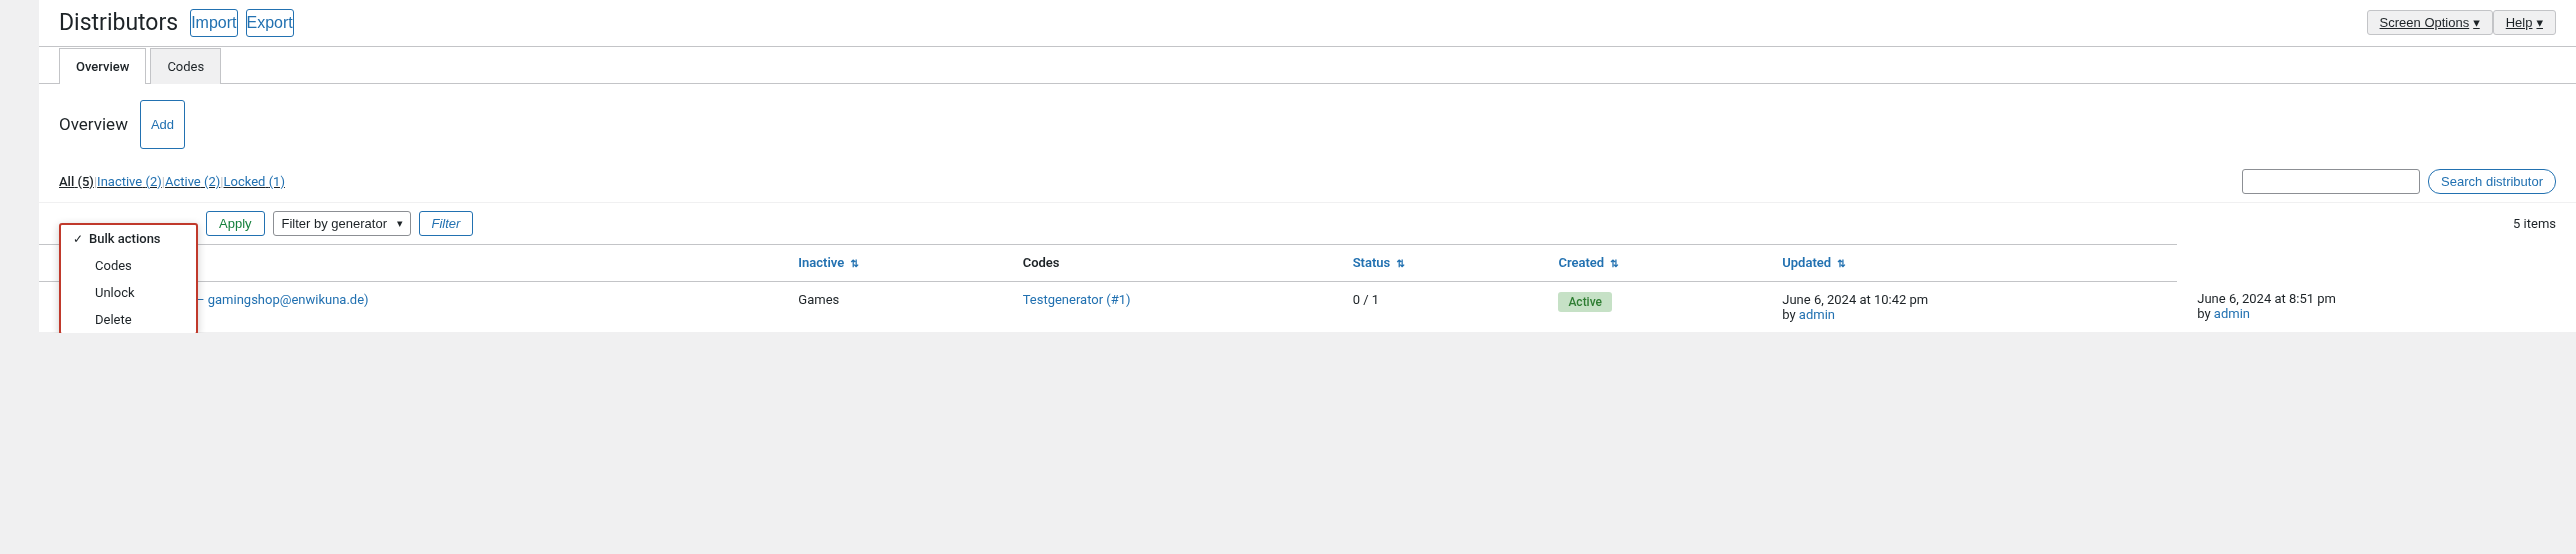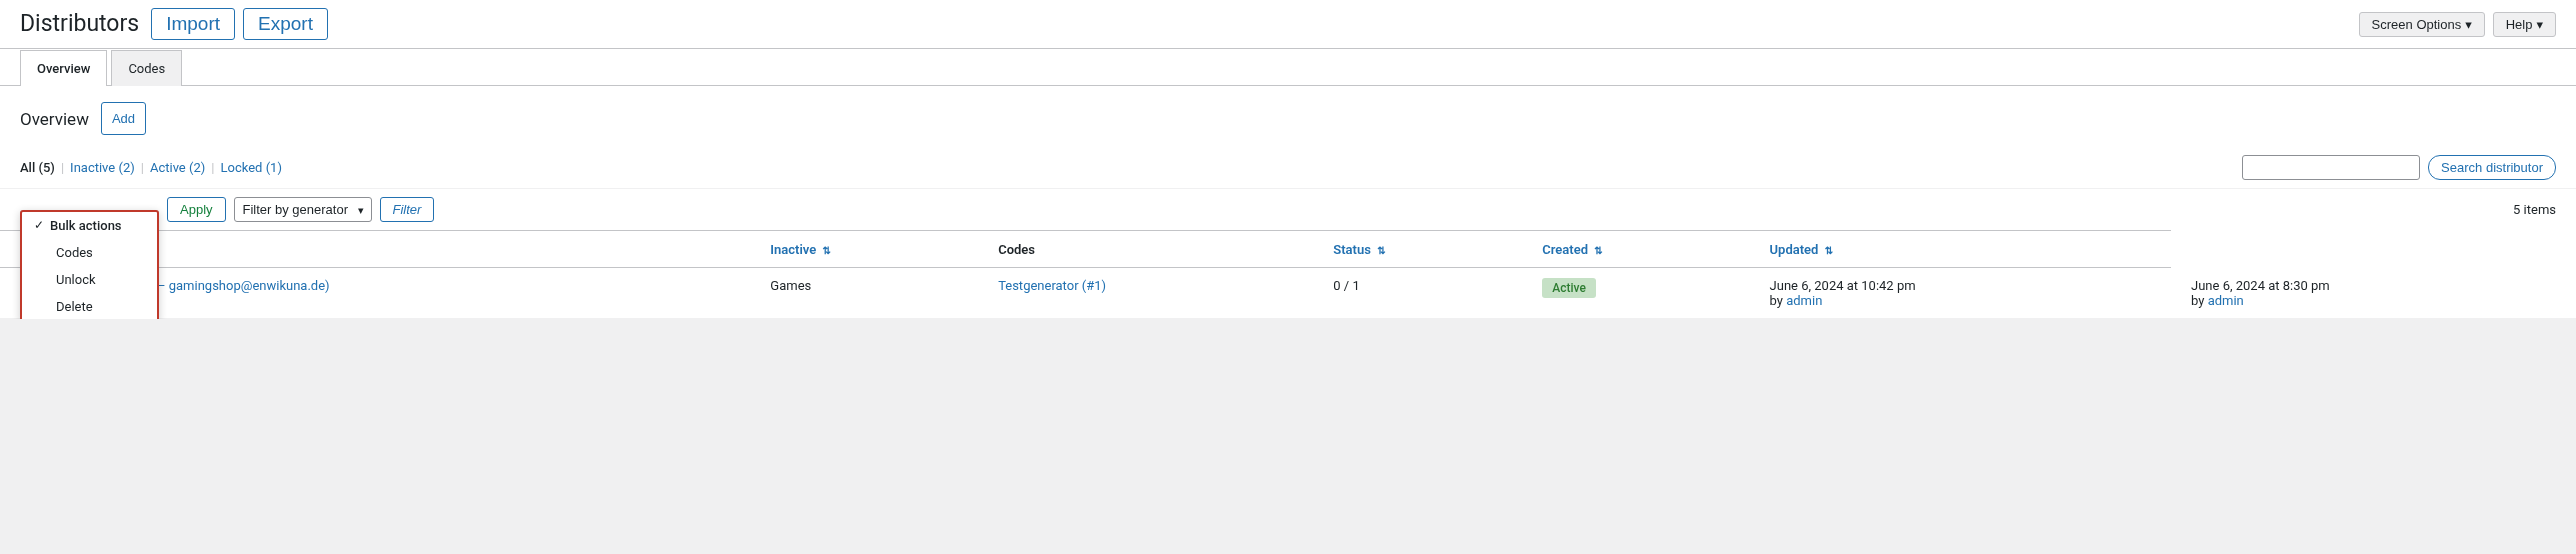--- a/index.html
+++ b/index.html
@@ -22,22 +22,22 @@
       display: flex;
       align-items: center;
       gap: 4px;
     }
 
     .btn-outline {
       border: 1px solid #2271b1;
       background: #fff;
       color: #2271b1;
       border-radius: 3px;
-      padding: 4px 14px;
-      font-size: 19px;
+      padding: 4px 0;
+      font-size: 16px;
       cursor: pointer;
     }
 
     
     .tabs-bar {
       background: #fff;
       padding: 0 20px;
       border-bottom: 1px solid #c3c4c7;
       display: flex;
       gap: 0;
@@ -75,38 +75,38 @@
     .section-title {
       font-size: 17px;
       font-weight: 400;
     }
 
     .btn-add {
       border: 1px solid #2271b1;
       background: #fff;
       color: #2271b1;
       border-radius: 3px;
-      padding: 8px 10px;
+      padding: 16px 10px;
       font-size: 13px;
       cursor: pointer;
     }
 
     
     .filter-bar-top {
       display: flex;
       align-items: center;
       justify-content: space-between;
       padding: 8px 20px;
       background: #fff;
     }
 
     .filter-links {
       display: flex;
-      gap: 6px;
-      font-size: 13px;
+      font-size: 13px;
+      text-decoration: underline;
     }
 
     .filter-links a {
       color: #2271b1;
       text-decoration: none;
     }
 
     .filter-links .separator {
       color: #c3c4c7;
     }
@@ -310,20 +310,21 @@
       color: #2e7d32;
     }
 
     .admin-link {
       color: #2271b1;
       text-decoration: none;
     }
 
     .full-page {
       background: #fff;
+      margin-left: 39px;
     }
 
     .top-header {
       background: #fff;
       border-bottom: 1px solid #c3c4c7;
       padding: 8px 20px;
       display: flex;
       align-items: center;
       justify-content: space-between;
     }
@@ -342,21 +343,21 @@
     }
 
     .import-export-btns {
       display: flex;
       gap: 8px;
     }
 
     .header-actions {
       display: flex;
       align-items: center;
-      gap: 8px;
+      text-decoration: underline;
     }
   </style>
 </head>
 <body>
 
 <div class="full-page">
 
   <div class="top-header">
     <div class="title-row">
       <h1 class="page-h1">Distributors</h1>
@@ -505,21 +506,21 @@
           <span>0 / 1</span>
         </td>
         <td>
           <span class="status-badge status-active">Active</span>
         </td>
         <td>
           <span>June 6, 2024 at 10:42 pm</span><br>
           <span>by </span><a href="#" class="admin-link">admin</a>
         </td>
         <td>
-          <span>June 6, 2024 at 8:30 pm</span><br>
+          <span>June 6, 2024 at 8:51 pm</span><br>
           <span>by </span><a href="#" class="admin-link">admin</a>
         </td>
       </tr>
     </tbody>
   </table>
 
 </div>
 
 
 </body></html>

